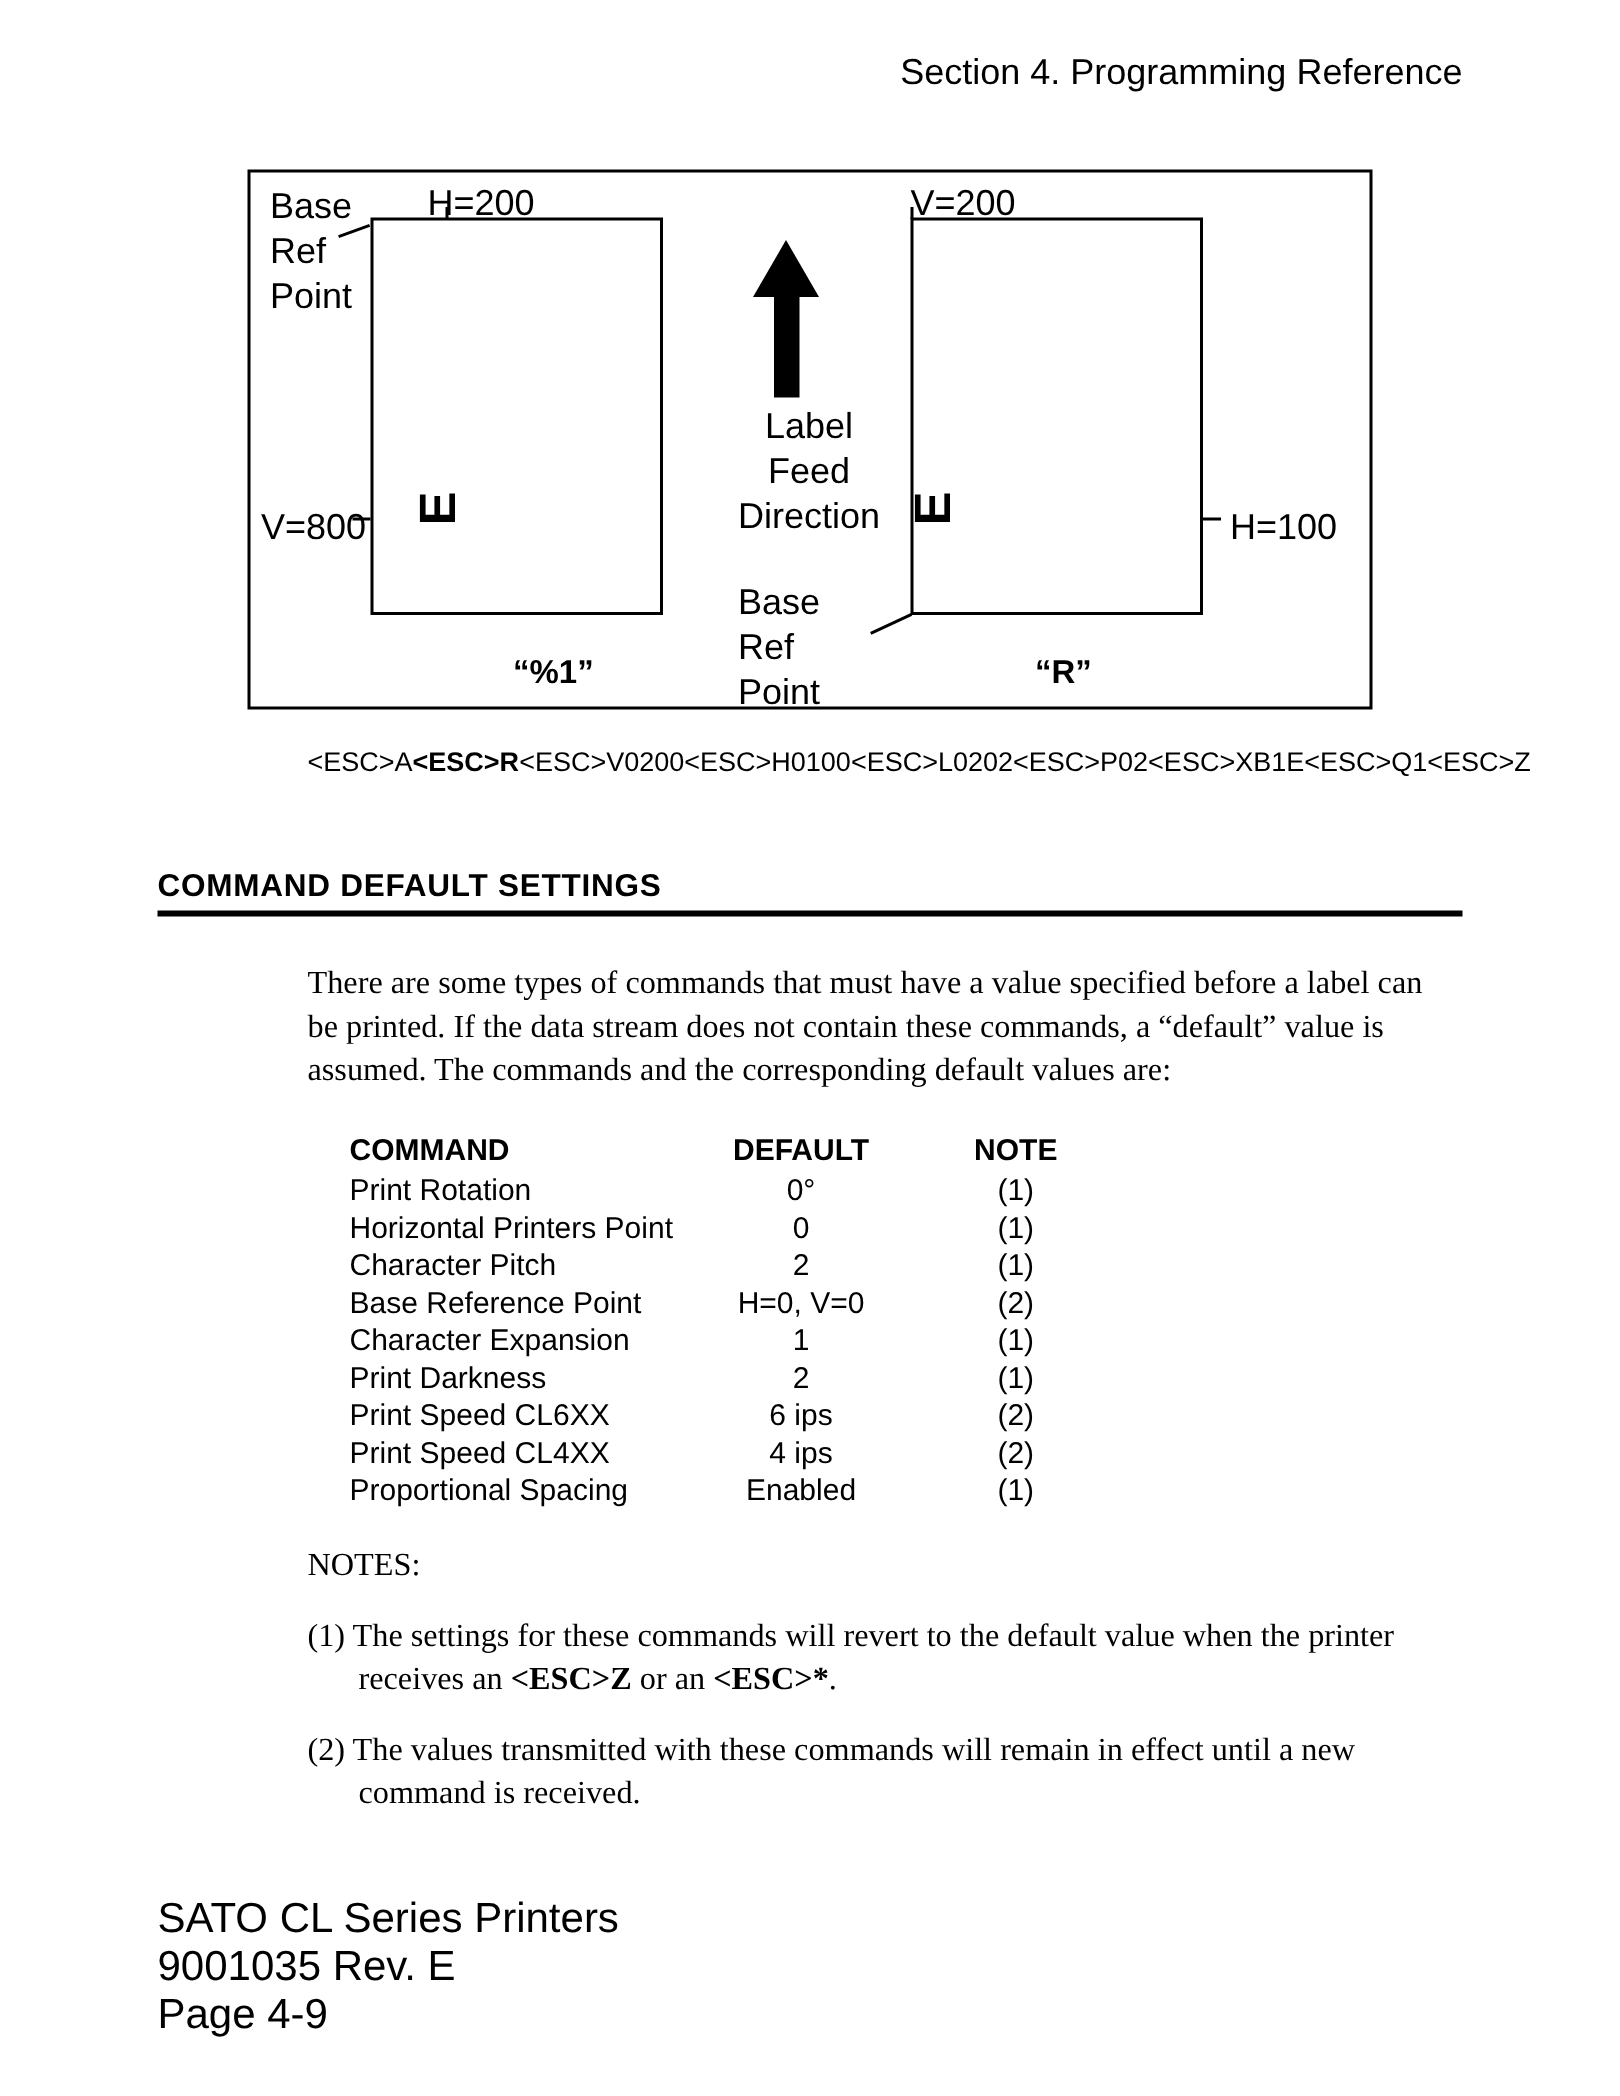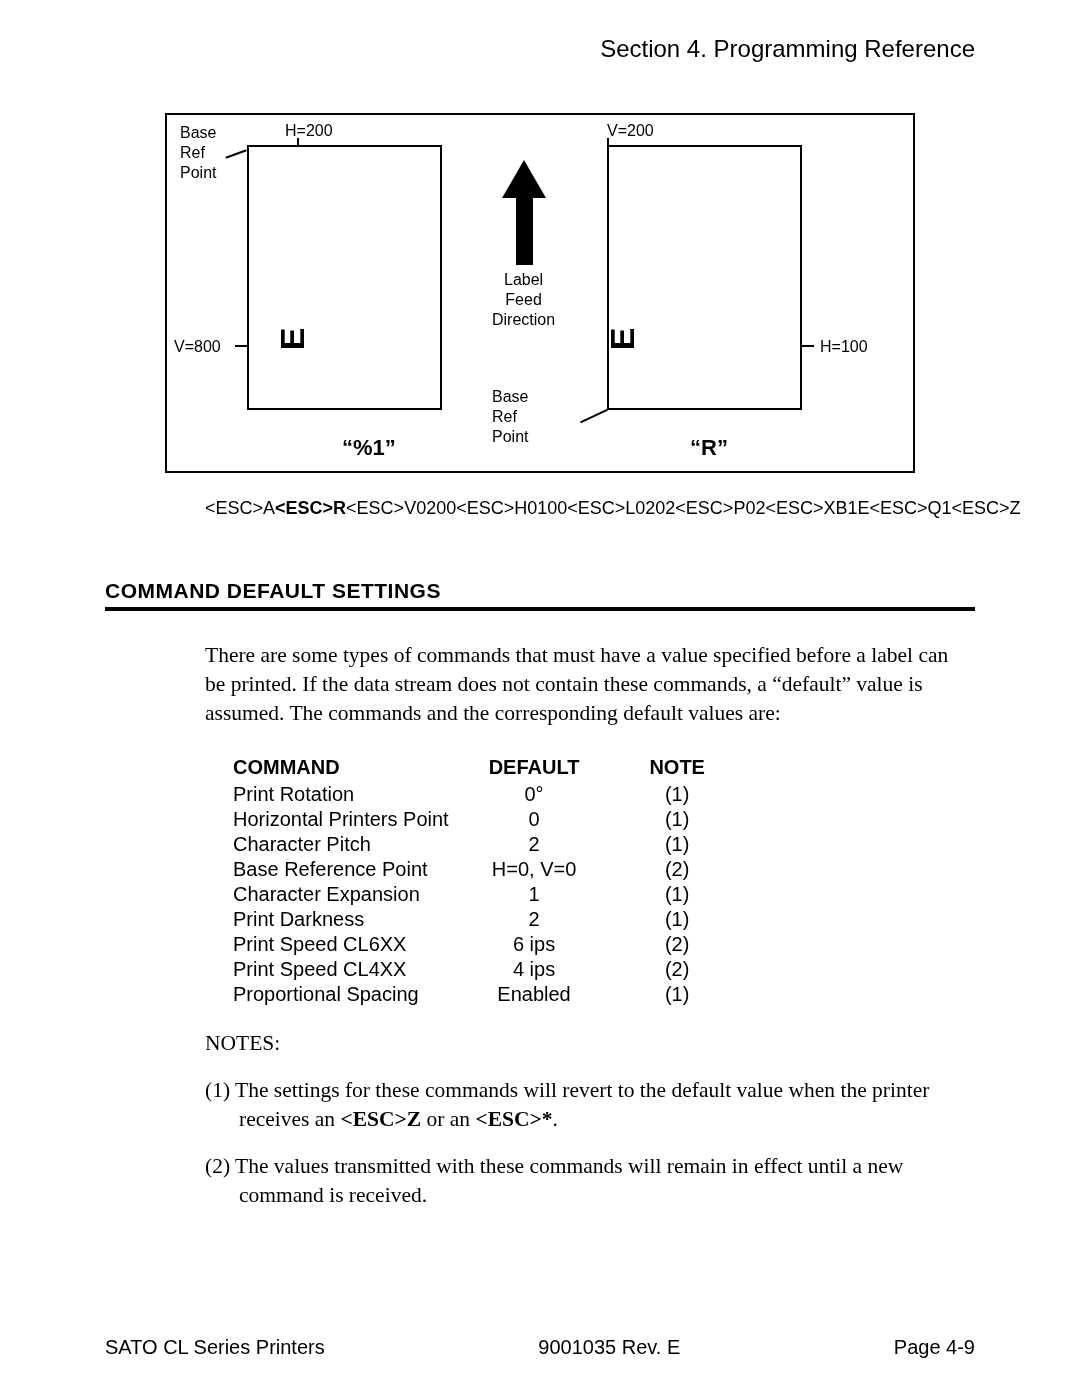--- a/index.html
+++ b/index.html
@@ -19,21 +19,21 @@
   }
   .diagram-box {
     border: 2px solid #000;
     width: 750px;
     height: 360px;
     margin: 0 auto 25px auto;
     position: relative;
   }
   .d-label {
     position: absolute;
-    font-size: 16px;
+    font-size: 24px;
     line-height: 1.25;
     text-align: left;
   }
   .rect {
     position: absolute;
     border: 2px solid #000;
     background: #fff;
   }
   .conn {
     position: absolute;
@@ -114,23 +114,24 @@
     margin: 0 40px 18px 100px;
     padding-left: 34px;
     text-indent: -34px;
   }
   .note-item .bold { font-weight: bold; }
   .footer {
     position: absolute;
     bottom: 38px;
     left: 105px;
     right: 105px;
-    font-size: 20px;
+    font-size: 28px;
     display: flex;
     justify-content: space-between;
+    flex-direction: column;
   }
 </style>
 </head>
 <body>
 
 <div class="header-right">Section 4. Programming Reference</div>
 
 <div class="diagram-box">
 
   <div class="rect" style="left:80px; top:30px; width:195px; height:265px;"></div>

